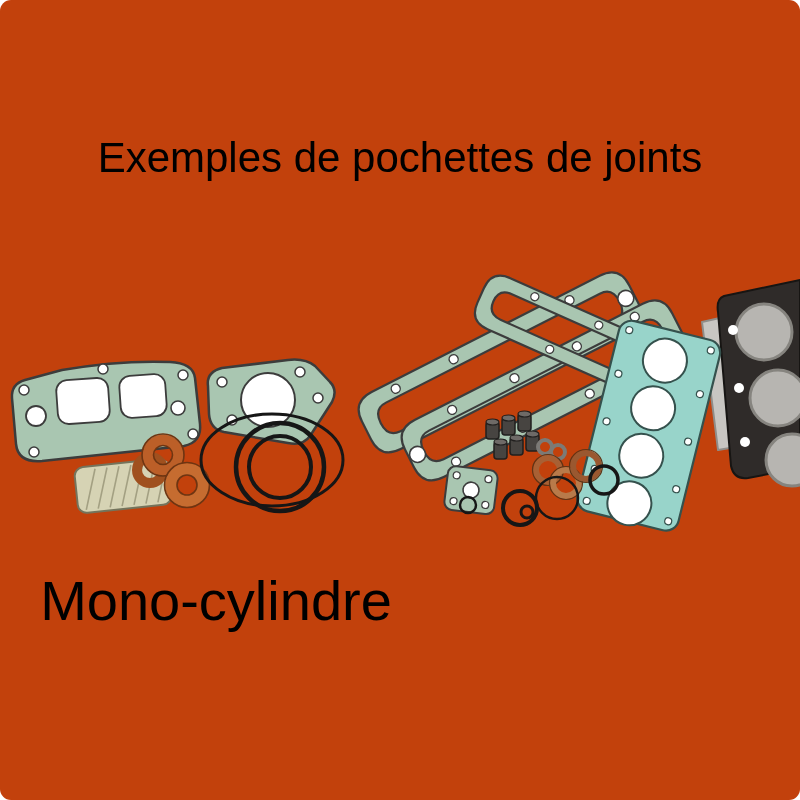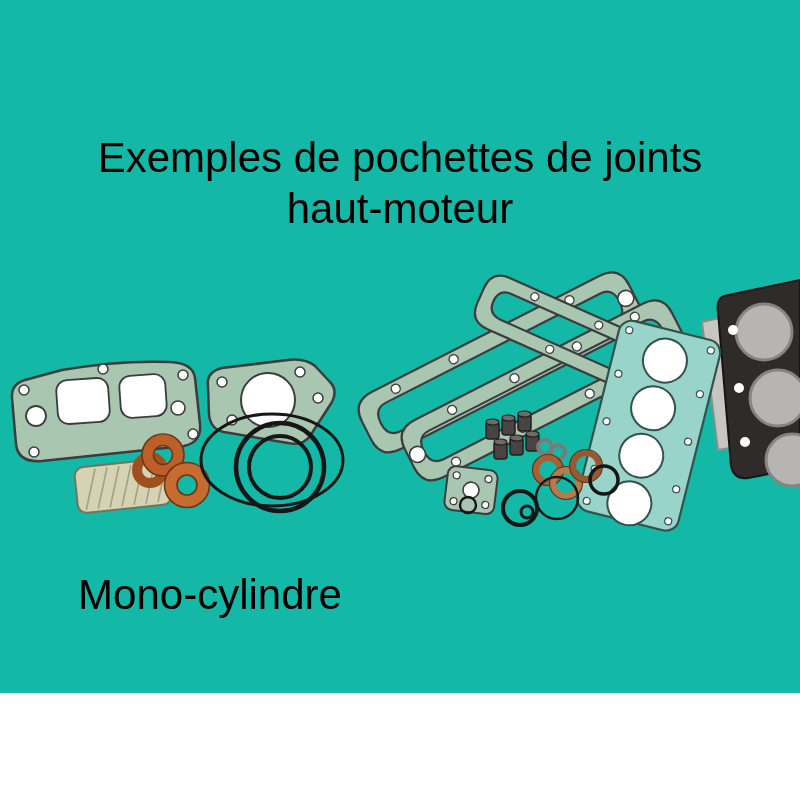--- a/index.html
+++ b/index.html
@@ -1,42 +1,41 @@
 <!DOCTYPE html>
 <html><head>
 <meta charset="utf-8">
 <style>
   html,body{margin:0;padding:0;}
   body{
     width:800px;height:800px;background:#ffffff;
     font-family:"Liberation Sans", sans-serif;
     overflow:hidden;
   }
-  .canvas{position:relative;width:800px;height:693px;background:#14b8a6;}
+  .canvas{position:relative;width:800px;height:800px;background:#c2410c;border-radius:11px;}
   .title{
     position:absolute;top:132px;left:0;width:800px;margin:0;
     text-align:center;color:#000;font-weight:400;
     font-size:42px;line-height:51px;letter-spacing:0px;
   }
   .photo{position:absolute;top:0;left:0;}
   .label{
-    position:absolute;top:562px;margin:10px;
-    font-size:42px;line-height:46px;color:#000;text-align:center;font-weight:400;
+    position:absolute;top:562px;margin:16px;
+    font-size:56px;line-height:46px;color:#000;text-align:center;font-weight:400;
   }
   .label-mono{left:0;width:400px;}
   .label-multi{left:385px;width:415px;}
 </style>
 </head>
 <body>
 
 <div class="canvas">
 
   <h1 class="title">
     <span>Exemples de pochettes de joints</span><br>
-    <span>haut-moteur</span>
   </h1>
 
   <svg class="photo" width="800" height="800" viewBox="0 0 800 800" aria-hidden="true">
 
     <g stroke-linejoin="round">
 
       <g>
         <path d="M16 444 L12 398 Q11 384 25 380 L62 370 Q120 360 170 362 Q193 363 195 378 L200 424 Q202 442 184 446 L42 461 Q18 463 16 444 Z" fill="#a9c6b1" stroke="#3c3c3c" stroke-width="2.5"></path>
         <rect x="57" y="379" width="52" height="44" rx="11" fill="#fff" stroke="#3c3c3c" stroke-width="1.8" transform="rotate(-4 83 401)"></rect>
         <rect x="120" y="375" width="46" height="42" rx="11" fill="#fff" stroke="#3c3c3c" stroke-width="1.8" transform="rotate(-4 143 396)"></rect>

